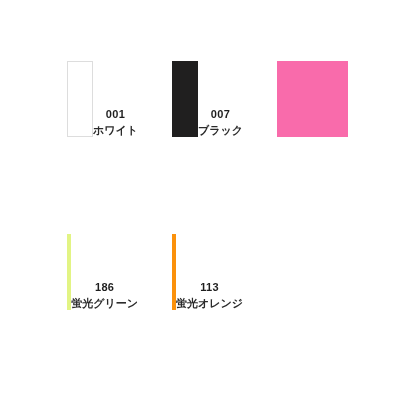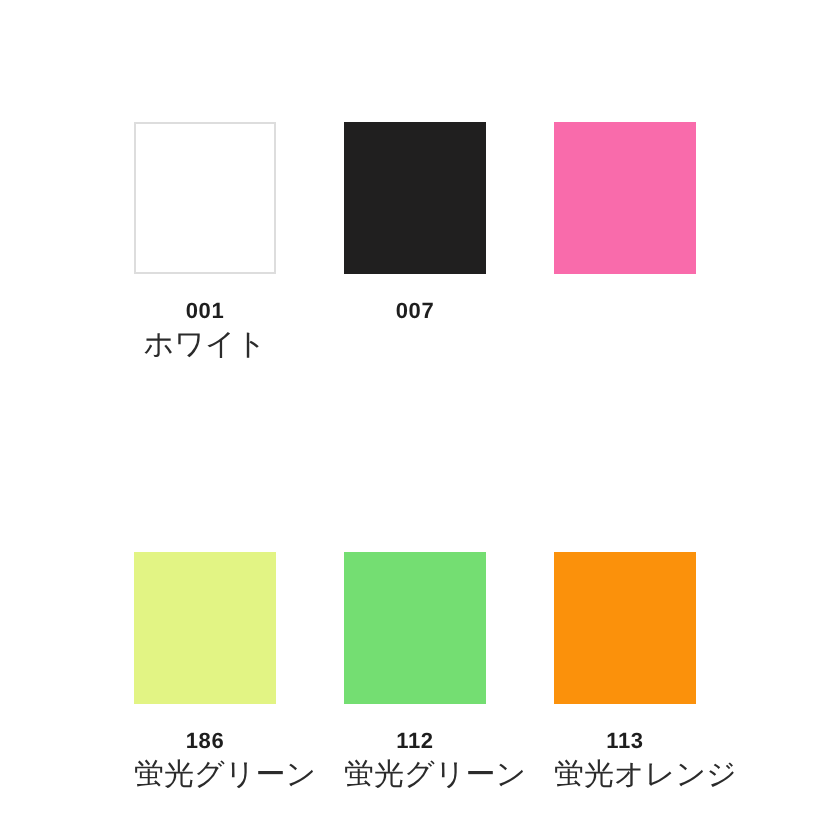--- a/index.html
+++ b/index.html
@@ -27,21 +27,21 @@
     grid-template-columns: repeat(3, 71px);
     grid-template-rows: repeat(2, auto);
     column-gap: 34px;
     row-gap: 97px;
     margin-left: 67px;
   }
 
   .swatch-cell {
     width: 71px;
     display: flex;
-    flex-direction: column;
+    flex-direction: row;
     align-items: flex-end;
   }
 
   .swatch-chip {
     width: 71px;
     height: 76px;
     box-sizing: border-box;
     display: block;
   }
 
@@ -59,22 +59,22 @@
     display: block;
     font-size: 11px;
     font-weight: bold;
     line-height: 13px;
     color: #1e1e1e;
     letter-spacing: 0.3px;
   }
 
   .swatch-name {
     display: block;
-    font-size: 15px;
-    font-weight: normal;
+    font-size: 11px;
+    font-weight: bold;
     line-height: 13px;
     color: #2b2b2b;
     padding-top: 3px;
     white-space: nowrap;
   }
 </style>
 </head>
 <body style="background-color: rgb(255, 255, 255);">
 
 <div class="swatch-board">
@@ -85,42 +85,36 @@
       <span class="swatch-caption">
         <span class="swatch-code">001</span>
         <span class="swatch-name">ホワイト</span>
       </span>
     </div>
 
     <div class="swatch-cell">
       <span class="swatch-chip" style="background-color: rgb(32, 31, 31);"></span>
       <span class="swatch-caption">
         <span class="swatch-code">007</span>
+        <span class="swatch-name">ブラック</span>
       </span>
     </div>
 
     <div class="swatch-cell">
       <span class="swatch-chip" style="background-color: rgb(249, 107, 171);"></span>
     </div>
 
     <div class="swatch-cell">
       <span class="swatch-chip" style="background-color: rgb(226, 244, 132);"></span>
       <span class="swatch-caption">
         <span class="swatch-code">186</span>
         <span class="swatch-name">蛍光グリーン</span>
       </span>
     </div>
 
-    <div class="swatch-cell">
-      <span class="swatch-chip" style="background-color: rgb(116, 222, 114);"></span>
-      <span class="swatch-caption">
-        <span class="swatch-code">112</span>
-        <span class="swatch-name">蛍光グリーン</span>
-      </span>
-    </div>
 
     <div class="swatch-cell">
       <span class="swatch-chip" style="background-color: rgb(251, 145, 11);"></span>
       <span class="swatch-caption">
         <span class="swatch-code">113</span>
         <span class="swatch-name">蛍光オレンジ</span>
       </span>
     </div>
 
   </div>

